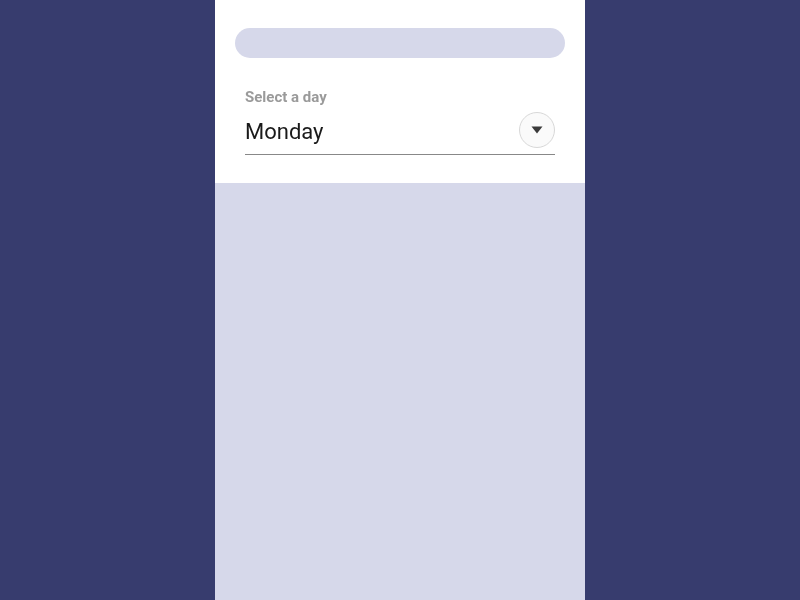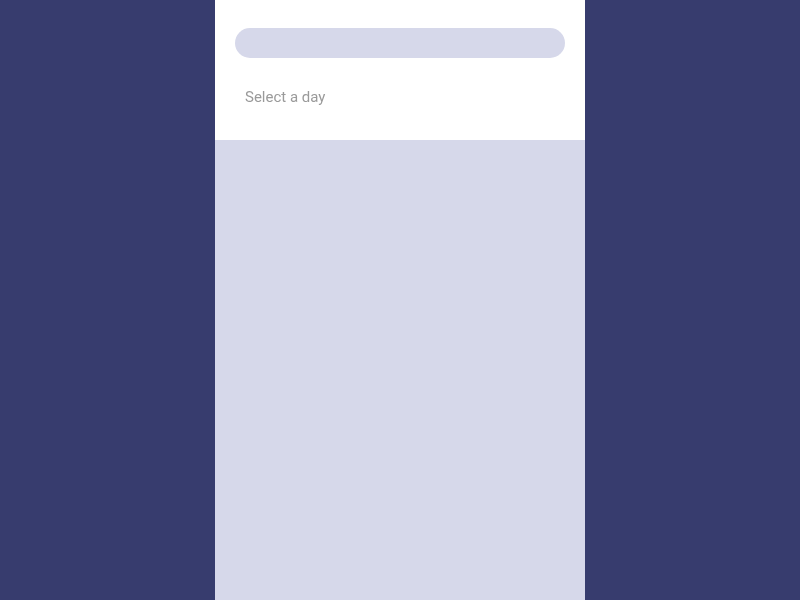--- a/index.html
+++ b/index.html
@@ -35,20 +35,21 @@
       border-radius: 999px;
       margin: 0 auto 30px auto;
     }
     .select-area {
       padding: 0 10px;
     }
     .select-label {
       color: #9a9a9a;
       font-size: 15px;
       margin-bottom: 6px;
+      font-weight: bold;
     }
     .select-row {
       display: flex;
       align-items: center;
       justify-content: space-between;
       border-bottom: 1px solid #888;
       padding-bottom: 4px;
     }
     .select-value {
       color: #1a1a1a;
@@ -73,15 +74,23 @@
     }
   </style>
 </head>
 <body>
 
 <div class="phone-frame">
   <div class="panel">
     <div class="pill-placeholder"></div>
     <div class="select-area">
       <div class="select-label">Select a day</div>
+      <div class="select-row">
+        <div class="select-value">Monday</div>
+        <div class="dropdown-btn">
+          <svg viewBox="0 0 14 10">
+            <polygon points="1.5,1.5 12.5,1.5 7,8.5" fill="#3a3a3a"></polygon>
+          </svg>
+        </div>
+      </div>
     </div>
   </div>
 </div>
 
 </body></html>

